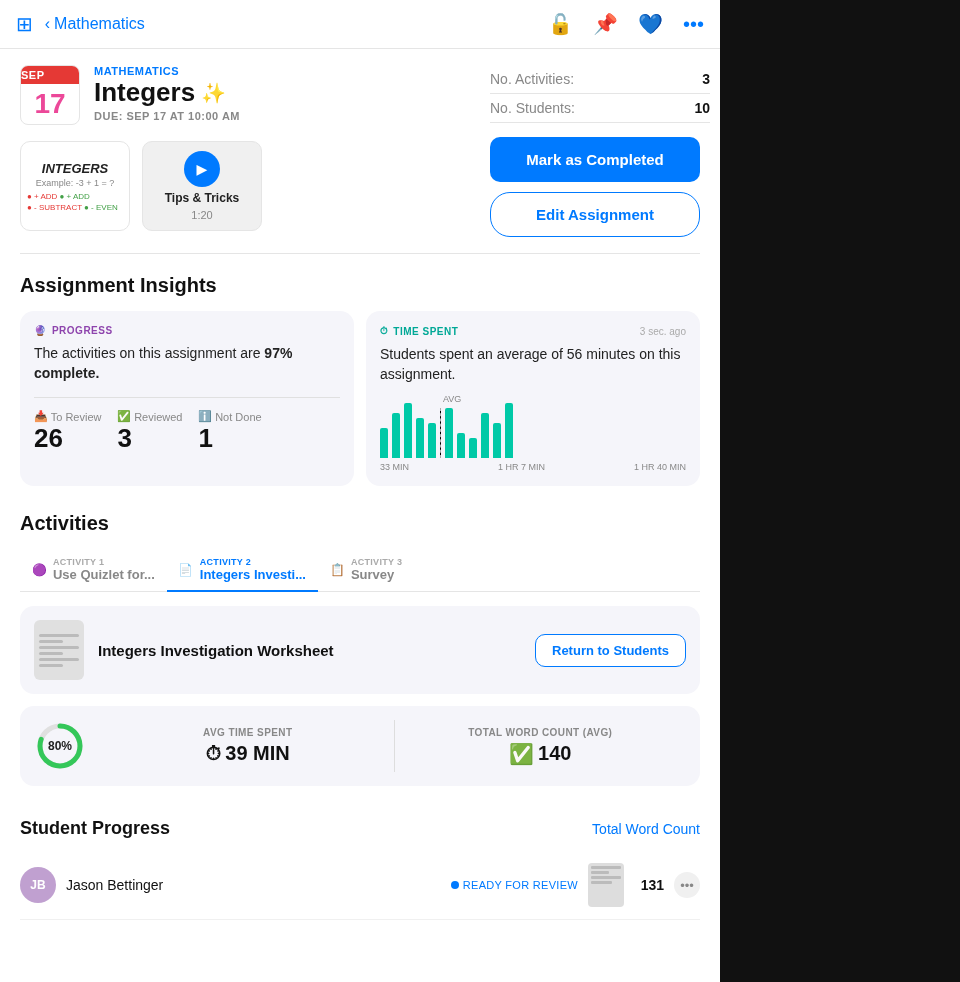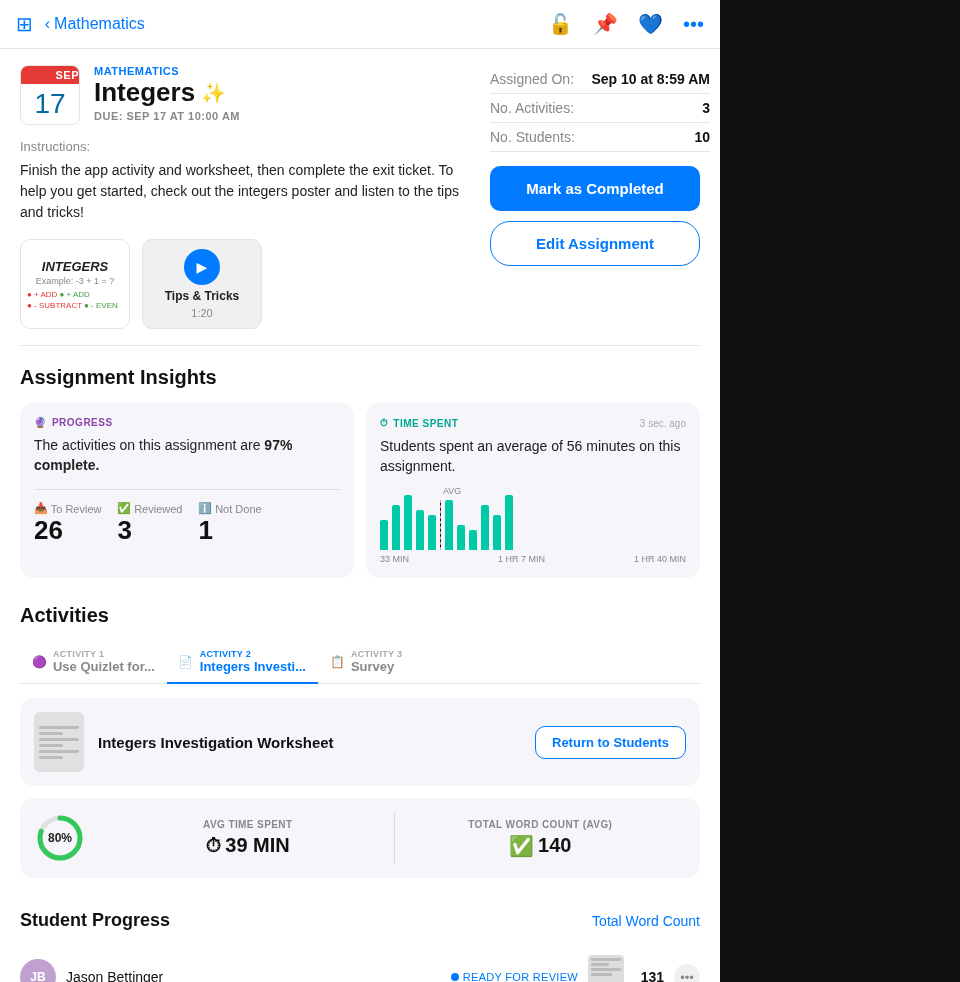--- a/index.html
+++ b/index.html
@@ -72,29 +72,29 @@
       border-radius: 8px;
       overflow: hidden;
       border: 1px solid #e5e5e5;
       flex-shrink: 0;
     }
     .calendar-month {
       background: #E53935;
       color: #fff;
       font-size: 11px;
       font-weight: 600;
-      text-align: right;
+      text-align: left;
       width: 100%;
       padding: 3px 0;
       letter-spacing: 0.5px;
     }
     .calendar-day {
       font-size: 28px;
-      font-weight: 400;
-      color: #0369a1;
+      font-weight: 700;
+      color: #ec4899;
       padding: 4px 0;
     }
     .assignment-info {
       flex: 1;
     }
     .subject-label {
       font-size: 11px;
       font-weight: 600;
       color: #007AFF;
       letter-spacing: 0.5px;
@@ -633,24 +633,20 @@
         <div class="assignment-info">
           <div class="subject-label">MATHEMATICS</div>
           <div class="assignment-title">
             <span>Integers</span>
             <span class="sparkle">✨</span>
           </div>
           <div class="due-date">DUE: SEP 17 AT 10:00 AM</div>
         </div>
       </div>
 
-      <div style="margin-top:14px;">
-        <div class="instructions-label">Instructions:</div>
-        <div class="instructions-text">Finish the app activity and worksheet, then complete the exit ticket. To help you get started, check out the integers poster and listen to the tips and tricks!</div>
-      </div>
 
       <div class="media-tiles">
         <div class="media-tile integers-tile" style="width:110px;height:90px;padding:6px;">
           <div class="integers-title">INTEGERS</div>
           <div style="font-size:9px;color:#888;margin-top:2px;">Example: -3 + 1 = ?</div>
           <div style="display:flex;flex-wrap:wrap;gap:2px;margin-top:4px;align-items:center;">
             <span style="font-size:8px;color:#E53935;">● + ADD</span>
             <span style="font-size:8px;color:#43A047;">● + ADD</span>
             <span style="font-size:8px;color:#E53935;">● - SUBTRACT</span>
             <span style="font-size:8px;color:#43A047;">● - EVEN</span>
@@ -659,24 +655,20 @@
         <div class="tips-tile">
           <div class="play-btn">▶</div>
           <div class="tips-name">Tips &amp; Tricks</div>
           <div class="tips-duration">1:20</div>
         </div>
       </div>
     </div>
 
     <div class="right-col">
       <div class="right-info">
-        <div class="info-row">
-          <span class="info-label">Assigned On:</span>
-          <span class="info-value">Sep 10 at 8:59 AM</span>
-        </div>
         <div class="info-row">
           <span class="info-label">No. Activities:</span>
           <span class="info-value">3</span>
         </div>
         <div class="info-row">
           <span class="info-label">No. Students:</span>
           <span class="info-value">10</span>
         </div>
       </div>
       <div class="action-buttons">

